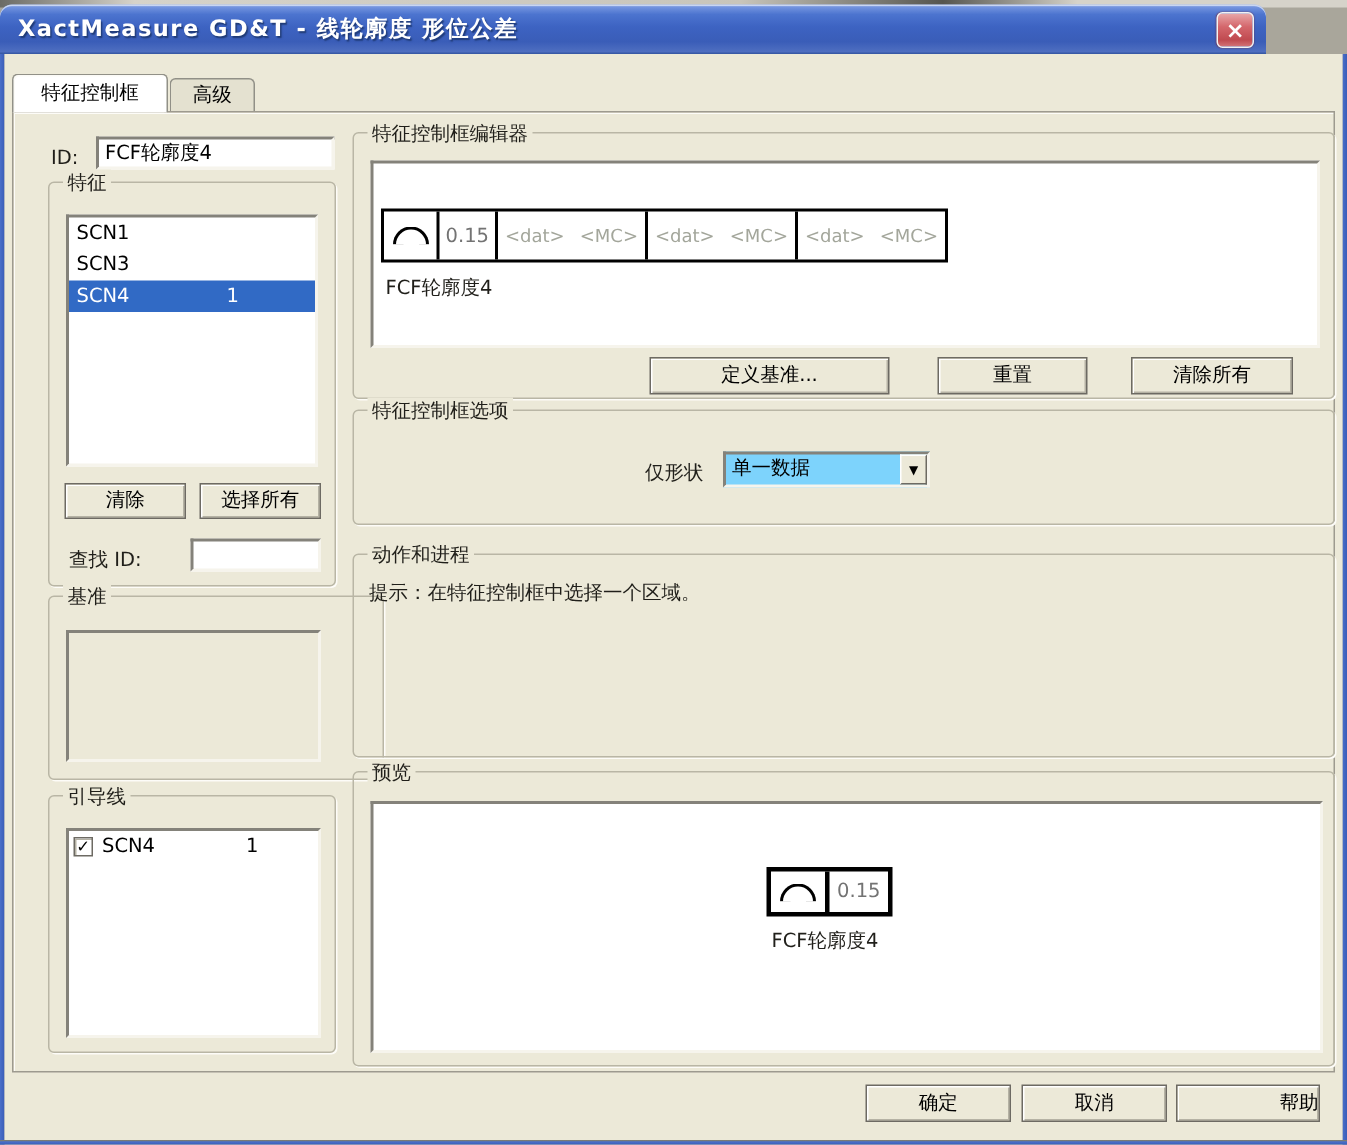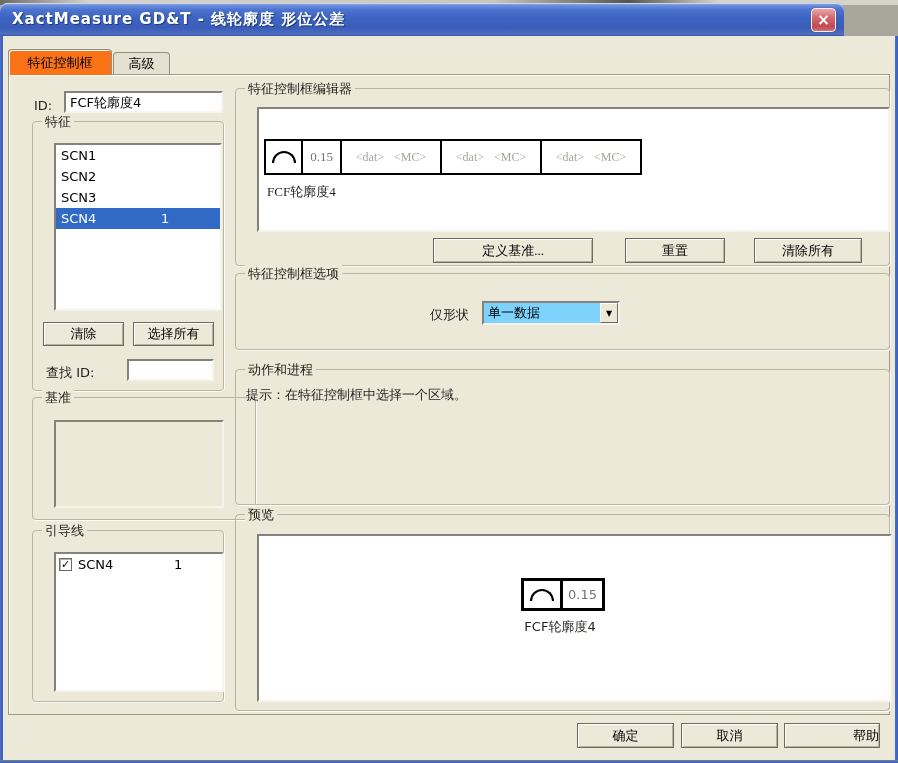--- a/index.html
+++ b/index.html
@@ -26,35 +26,35 @@
 
   .frame-left,.frame-right { position:absolute; top:36px; bottom:0; width:3px;
     background:linear-gradient(90deg,#4A6FC9,#3A5DB8); }
   .frame-left { left:0; } .frame-right { right:0; }
   .frame-bottom { position:absolute; left:0; bottom:0; width:898px; height:3px;
     background:linear-gradient(180deg,#8a8255,#4A6FC9 40%,#3A5DB8); }
 
   .client { position:absolute; left:3px; right:3px; top:36px; bottom:3px; background:#ECE9D8; }
 
   
-  .tab { position:absolute; background:#f97316; font-size:13px; text-align:center;
+  .tab { position:absolute; background:#ffffff; font-size:13px; text-align:center;
     border:1px solid #919087; border-bottom:none; border-radius:4px 4px 0 0; cursor:pointer; }
   .tab.active { left:5px; top:13px; width:104px; height:26px; line-height:25px; z-index:3;
     box-shadow:inset 1px 1px 0 #FCFBF7; }
   .tab.inactive { left:110px; top:16px; width:57px; height:23px; line-height:21px; z-index:1;
     background:#E4E1D0; }
   .tabpage { position:absolute; left:5px; top:38px; width:882px; height:641px;
     border:1px solid #9D9A8F; box-shadow:inset 1px 1px 0 #FDFCF8; background:#ECE9D8; z-index:2; }
 
   
   .groupbox { position:absolute; border:1px solid #B9B6A5; border-radius:4px;
     box-shadow:1px 1px 0 #FDFCF8; }
   .legend { position:absolute; top:-9px; left:9px; background:#ECE9D8; padding:0 3px;
     font-size:13px; color:#201F1A; white-space:nowrap; }
-  .sunken { border:2px solid; border-color:#84827A #F6F4EC #F6F4EC #84827A;margin-left:10px; }
+  .sunken { border:2px solid; border-color:#84827A #F6F4EC #F6F4EC #84827A; }
   .white { background:#FFFFFF; }
   .btn { position:absolute; background:#ECE9D8; font-size:13px; color:#000; text-align:center;
     border:1px solid #6D6A63; box-shadow:inset 1px 1px 0 #FFFFFF, inset -1px -1px 0 #B5B2A4;
     cursor:pointer; }
   .label { position:absolute; font-size:13px; color:#201F1A; white-space:nowrap; }
   .input { position:absolute; background:#fff; font-size:13px; padding:2px 4px;
     border:2px solid; border-color:#84827A #F6F4EC #F6F4EC #84827A; line-height:16px; }
 
   
   .list { position:absolute; overflow:hidden; }
@@ -114,24 +114,20 @@
       <div class="input" style="left:55px; top:16px; width:159px; height:22px;">FCF轮廓度4</div>
 
       <div class="groupbox" style="left:23px; top:46px; width:192px; height:270px;">
         <span class="legend">特征</span>
         <div class="list sunken white" style="left:11px; top:21px; width:168px; height:168px;">
           <div class="list-row">
             <span>SCN1</span>
             <span class="count"></span>
           </div>
           <div class="list-row">
-            <span>SCN2</span>
-            <span class="count"></span>
-          </div>
-          <div class="list-row">
             <span>SCN3</span>
             <span class="count"></span>
           </div>
           <div class="list-row selected">
             <span>SCN4</span>
             <span class="count">1</span>
           </div>
         </div>
         <div class="btn" style="left:10px; top:200px; width:81px; height:24px; line-height:22px;">清除</div>
         <div class="btn" style="left:100px; top:200px; width:81px; height:24px; line-height:22px;">选择所有</div>
@@ -148,21 +144,21 @@
         <span class="legend">引导线</span>
         <div class="list sunken white" style="left:11px; top:21px; width:170px; height:140px;">
           <div class="list-row">
             <span class="checkbox" style="left:3px; top:4px;">✓</span>
             <span style="position:absolute; left:22px;">SCN4</span>
             <span class="count" style="left:118px;">1</span>
           </div>
         </div>
       </div>
 
-      <div class="groupbox" style="left:226px; top:13px; width:655px; height:178px;font-family:Liberation Serif, serif;">
+      <div class="groupbox" style="left:226px; top:13px; width:655px; height:178px;">
         <span class="legend">特征控制框编辑器</span>
         <div class="sunken white" style="position:absolute; left:11px; top:18px; width:633px; height:125px;">
           <div class="fcf-strip" style="left:5px; top:30px;">
             <div class="fcf-cell" style="width:37px;">
               <span class="arc"></span>
             </div>
             <div class="fcf-cell" style="width:39px;">0.15</div>
             <div class="fcf-cell ph" style="width:100px;">
               <span>&lt;dat&gt;</span>
               <span>&lt;MC&gt;</span>

